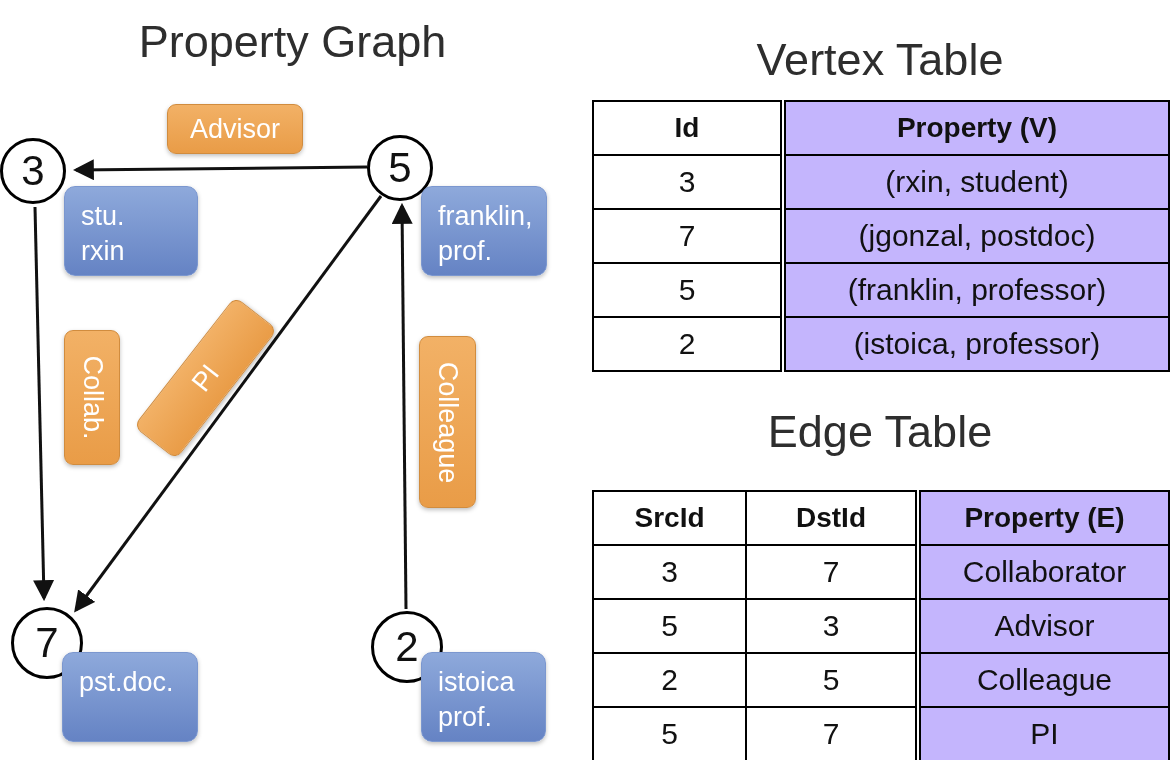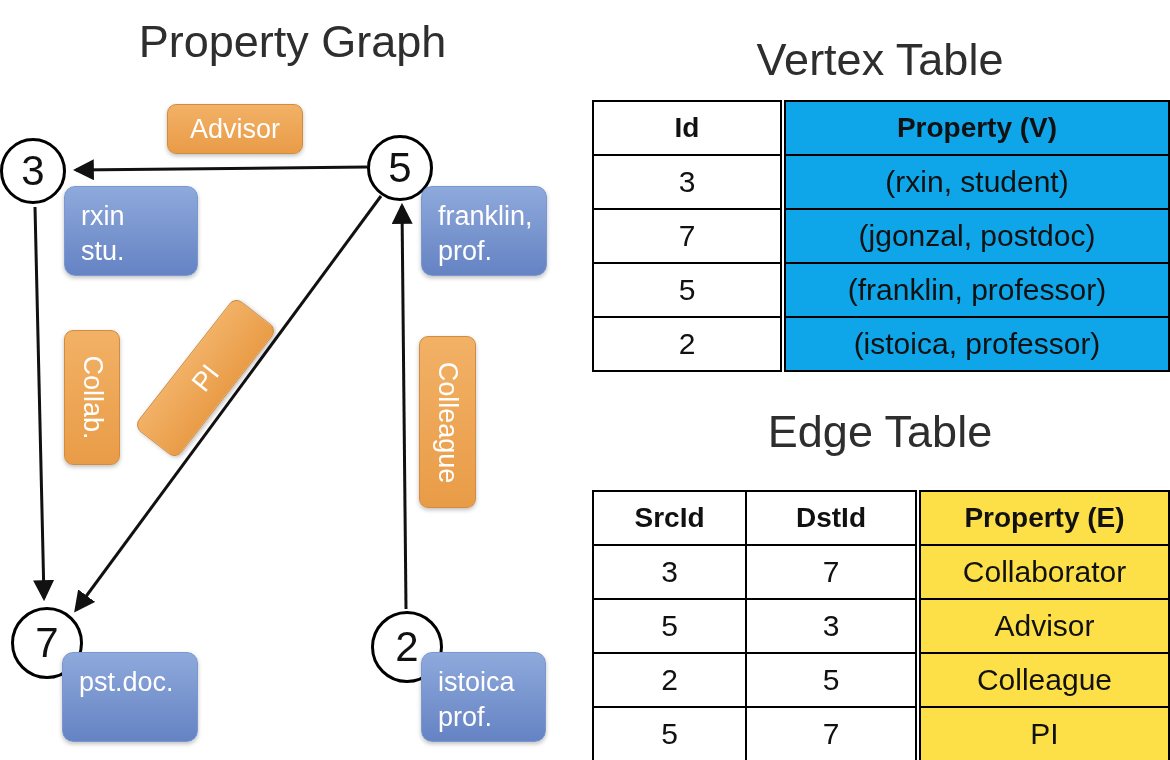--- a/index.html
+++ b/index.html
@@ -29,22 +29,22 @@
             box-shadow:0 2px 4px rgba(0,0,0,0.25); }
   .vtext { transform:rotate(90deg); white-space:nowrap; }
 
   
   .dtable { position:absolute; border-collapse:collapse; table-layout:fixed;
             font-size:30px; color:#111; background:#fff; }
   .dtable th, .dtable td { border:2px solid #000; text-align:center;
                            height:54px; padding:0; overflow:hidden; }
   .dtable th { font-weight:bold; font-size:28px; }
   .propsep { border-left:6px double #000 !important; }
-  .bluecell { background:#0ea5e9; }
-  .orangecell { background:#fde047; }
+  .bluecell { background:#c4b5fd; }
+  .orangecell { background:#c4b5fd; }
 </style>
 </head>
 <body>
 
 <div id="graph-panel">
 
   <div class="big-title" style="left:0; top:16; top:16px; width:585px;">Property Graph</div>
 
   <svg id="edges-svg" width="585" height="760" viewBox="0 0 585 760">
     <defs>
@@ -57,22 +57,22 @@
     <line x1="381" y1="196" x2="76" y2="610" stroke="#111" stroke-width="3" marker-end="url(#arrow)"></line>
     <line x1="406" y1="609" x2="402" y2="206" stroke="#111" stroke-width="3" marker-end="url(#arrow)"></line>
   </svg>
 
   <div class="vertex" style="left:0px;  top:138px; width:66px; height:66px;">3</div>
   <div class="vertex" style="left:367px; top:135px; width:66px; height:66px;">5</div>
   <div class="vertex" style="left:11px; top:607px; width:72px; height:72px;">7</div>
   <div class="vertex" style="left:371px; top:611px; width:72px; height:72px;">2</div>
 
   <div class="vprop" style="left:64px; top:186px; width:134px; height:90px;">
+    <div>stu.</div>
     <div>rxin</div>
-    <div>stu.</div>
   </div>
   <div class="vprop" style="left:421px; top:186px; width:126px; height:90px;">
     <div>franklin,</div>
     <div>prof.</div>
   </div>
   <div class="vprop" style="left:62px; top:652px; width:136px; height:90px;">
     <div>pst.doc.</div>
   </div>
   <div class="vprop" style="left:421px; top:652px; width:125px; height:90px;">
     <div>istoica</div>

